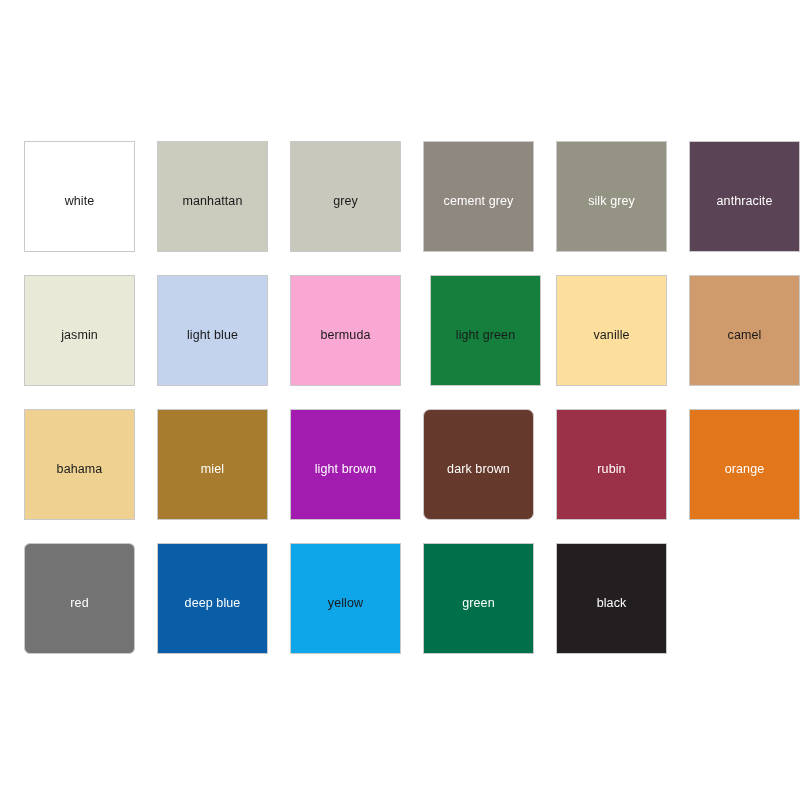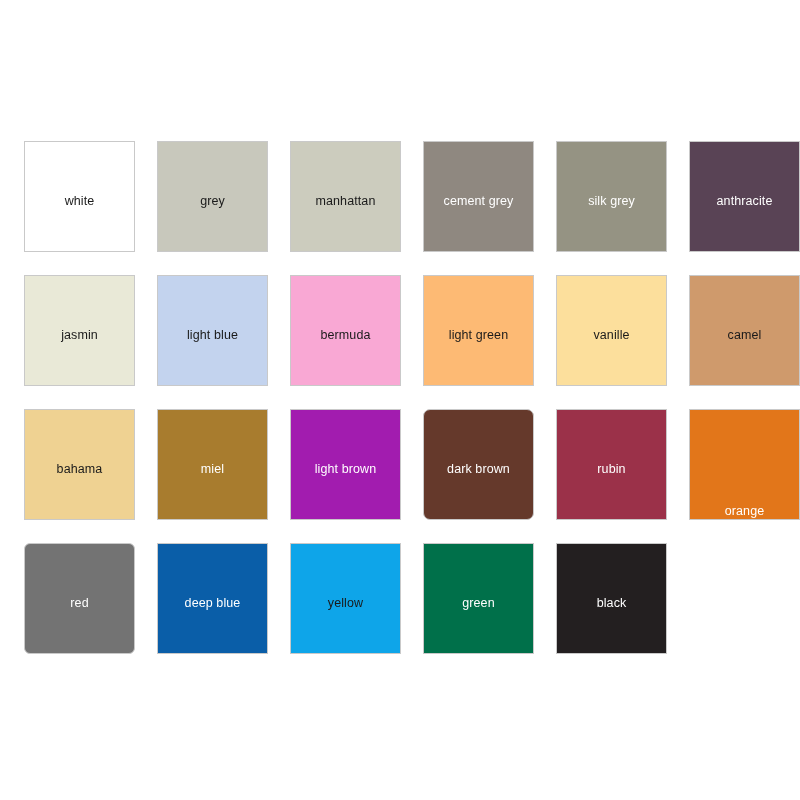--- a/index.html
+++ b/index.html
@@ -62,45 +62,45 @@
   .swatch.dark-text  .swatch-label { color: #1a1a1a; }
 </style>
 </head>
 <body>
 
 <div id="swatch-board">
   <div class="swatch-grid">
       <div class="swatch dark-text" title="white" style="background-color: rgb(255, 255, 255);">
         <span class="swatch-label">white</span>
       </div>
+      <div class="swatch dark-text" title="manhattan" style="background-color: rgb(204, 204, 190);">
+        <span class="swatch-label">manhattan</span>
+      </div>
       <div class="swatch dark-text" title="grey" style="background-color: rgb(200, 200, 188);">
         <span class="swatch-label">grey</span>
-      </div>
-      <div class="swatch dark-text" title="manhattan" style="background-color: rgb(204, 204, 190);">
-        <span class="swatch-label">manhattan</span>
       </div>
       <div class="swatch light-text" title="cement grey" style="background-color: rgb(143, 136, 128);">
         <span class="swatch-label">cement grey</span>
       </div>
       <div class="swatch light-text" title="silk grey" style="background-color: rgb(149, 147, 131);">
         <span class="swatch-label">silk grey</span>
       </div>
       <div class="swatch light-text" title="anthracite" style="background-color: rgb(89, 67, 85);">
         <span class="swatch-label">anthracite</span>
       </div>
       <div class="swatch dark-text" title="jasmin" style="background-color: rgb(233, 233, 215);">
         <span class="swatch-label">jasmin</span>
       </div>
       <div class="swatch dark-text" title="light blue" style="background-color: rgb(195, 211, 238);">
         <span class="swatch-label">light blue</span>
       </div>
       <div class="swatch dark-text" title="bermuda" style="background-color: #f9a8d4;">
         <span class="swatch-label">bermuda</span>
       </div>
-      <div class="swatch dark-text" title="light green" style="background-color: #fdba74;">
+      <div class="swatch dark-text" title="light green" style="background-color: #15803d; margin-left: 7px;">
         <span class="swatch-label">light green</span>
       </div>
       <div class="swatch dark-text" title="vanille" style="background-color: rgb(252, 223, 156);">
         <span class="swatch-label">vanille</span>
       </div>
       <div class="swatch dark-text" title="camel" style="background-color: rgb(207, 154, 108);">
         <span class="swatch-label">camel</span>
       </div>
       <div class="swatch dark-text" title="bahama" style="background-color: rgb(239, 210, 146);">
         <span class="swatch-label">bahama</span>
@@ -110,21 +110,21 @@
       </div>
       <div class="swatch light-text" title="light brown" style="background-color: #a21caf;">
         <span class="swatch-label">light brown</span>
       </div>
       <div class="swatch light-text" title="dark brown" style="background-color: rgb(101, 57, 43); border-radius: 7px;">
         <span class="swatch-label">dark brown</span>
       </div>
       <div class="swatch light-text" title="rubin" style="background-color: rgb(155, 49, 73);">
         <span class="swatch-label">rubin</span>
       </div>
-      <div class="swatch light-text" title="orange" style="background-color: rgb(226, 118, 26); align-items: flex-end;">
+      <div class="swatch light-text" title="orange" style="background-color: rgb(226, 118, 26);">
         <span class="swatch-label">orange</span>
       </div>
       <div class="swatch light-text" title="red" style="background-color: #737373; border-radius: 6px;">
         <span class="swatch-label">red</span>
       </div>
       <div class="swatch light-text" title="deep blue" style="background-color: rgb(10, 94, 168);">
         <span class="swatch-label">deep blue</span>
       </div>
       <div class="swatch dark-text" title="yellow" style="background-color: #0ea5e9;">
         <span class="swatch-label">yellow</span>

